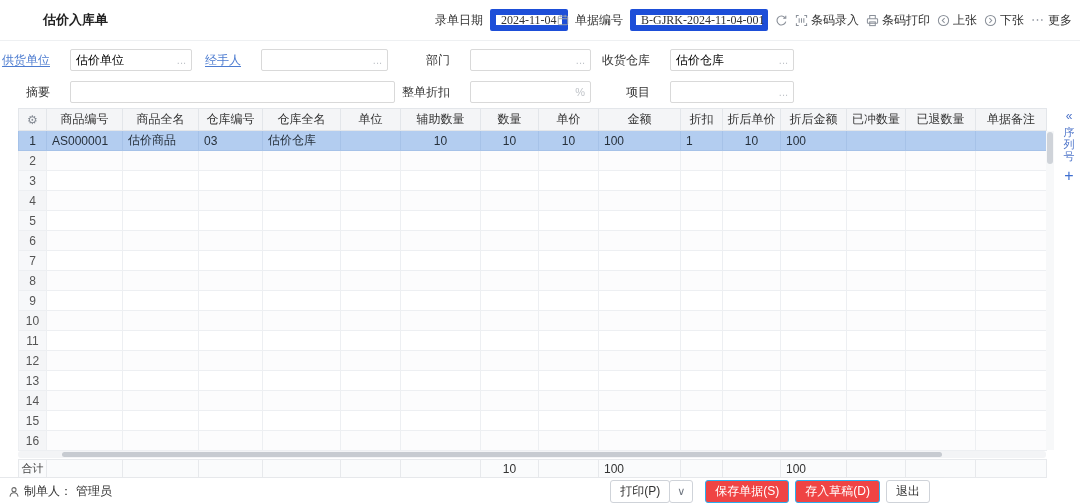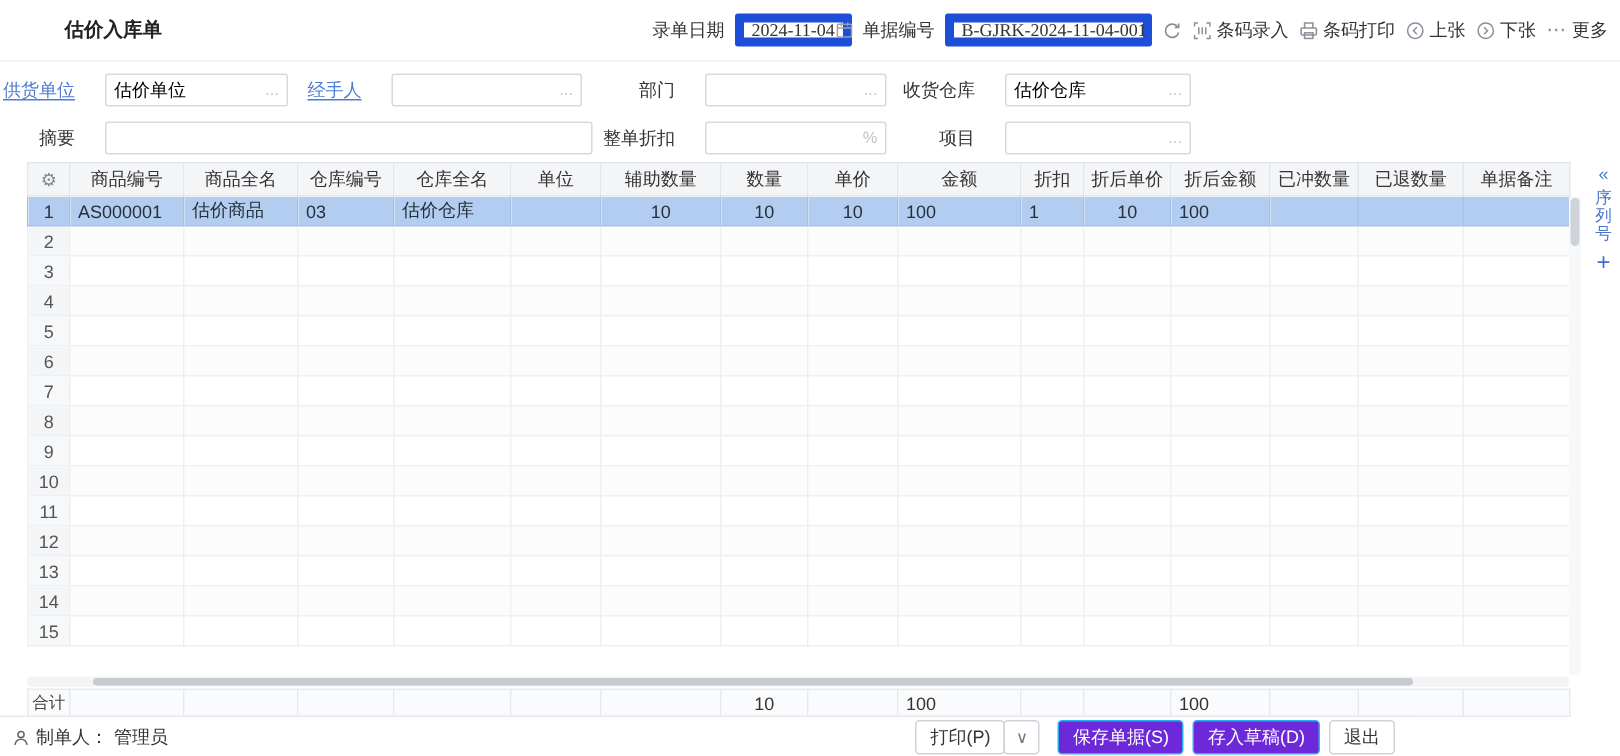--- a/index.html
+++ b/index.html
@@ -61,21 +61,21 @@
   .side-collapse{font-size:12px;line-height:12px;color:#4d74c9;}
   .side-label{margin-top:4px;width:13px;font-size:11px;line-height:12px;word-break:break-all;text-align:center;color:#4d74c9;}
   .side-add{margin-top:6px;font-size:16px;line-height:16px;color:#3f6fd0;}
   
   .footer{position:absolute;top:477px;left:0;width:944px;height:27px;border-top:1px solid #e6e8eb;background:#fff;}
   .foot-left{position:absolute;left:8px;top:0;height:27px;display:flex;align-items:center;gap:4px;color:#333;}
   .foot-right{position:absolute;right:14px;top:0;height:27px;display:flex;align-items:center;}
   .btn{height:23px;box-sizing:border-box;border:1px solid #cfd3d9;border-radius:3px;background:#fff;color:#333;
        display:inline-flex;align-items:center;justify-content:center;padding:0 9px;white-space:nowrap;cursor:default;}
   .btn-drop{width:24px;padding:0;margin-left:-1px;color:#6f7680;font-size:11px;}
-  .btn-primary{background:#6d28d9;border-color:#2aaff1;color:#fff;}
+  .btn-primary{background:#ef4444;border-color:#2aaff1;color:#fff;}
   .gap12{width:12px;} .gap6{width:6px;}
 </style>
 </head>
 <body>
 
 <div class="app">
 
   <div class="topbar">
     <div class="title">估价入库单</div>
     <div class="tb-right">
@@ -507,20 +507,38 @@
             <td class="a-c"></td>
             <td class="a-c"></td>
             <td class="a-r"></td>
             <td class="a-l"></td>
             <td class="a-c"></td>
             <td class="a-r"></td>
             <td class="a-l"></td>
             <td class="a-l"></td>
             <td class="a-l"></td>
           </tr>
+          <tr class="alt">
+            <td class="num">16</td>
+            <td class="a-l"></td>
+            <td class="a-l"></td>
+            <td class="a-l"></td>
+            <td class="a-l"></td>
+            <td class="a-l"></td>
+            <td class="a-c"></td>
+            <td class="a-c"></td>
+            <td class="a-c"></td>
+            <td class="a-r"></td>
+            <td class="a-l"></td>
+            <td class="a-c"></td>
+            <td class="a-r"></td>
+            <td class="a-l"></td>
+            <td class="a-l"></td>
+            <td class="a-l"></td>
+          </tr>
         </tbody>
       </table>
     </div>
   <div class="hscroll">
     <div class="hthumb"></div>
   </div>
   <div class="totals-slot">
       <table class="grid totals">
         <colgroup>
           <col style="width: 28px;">

